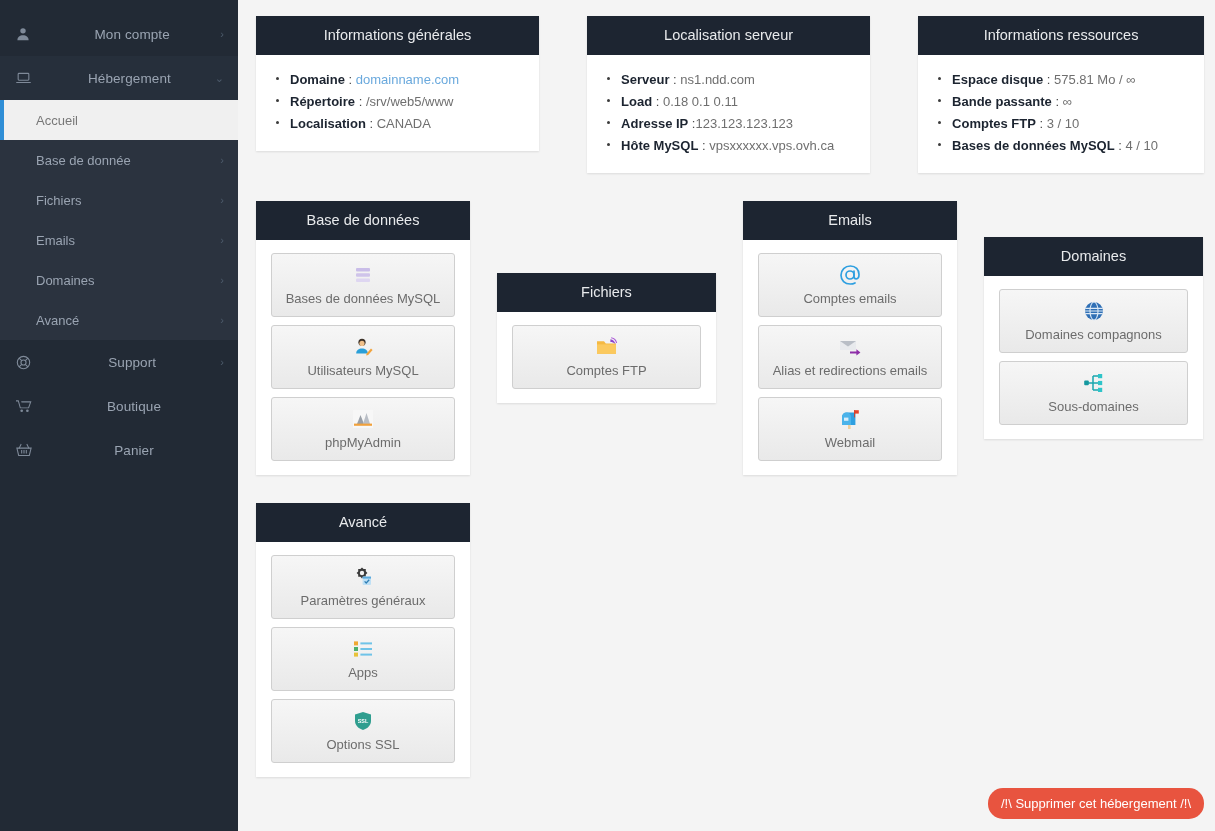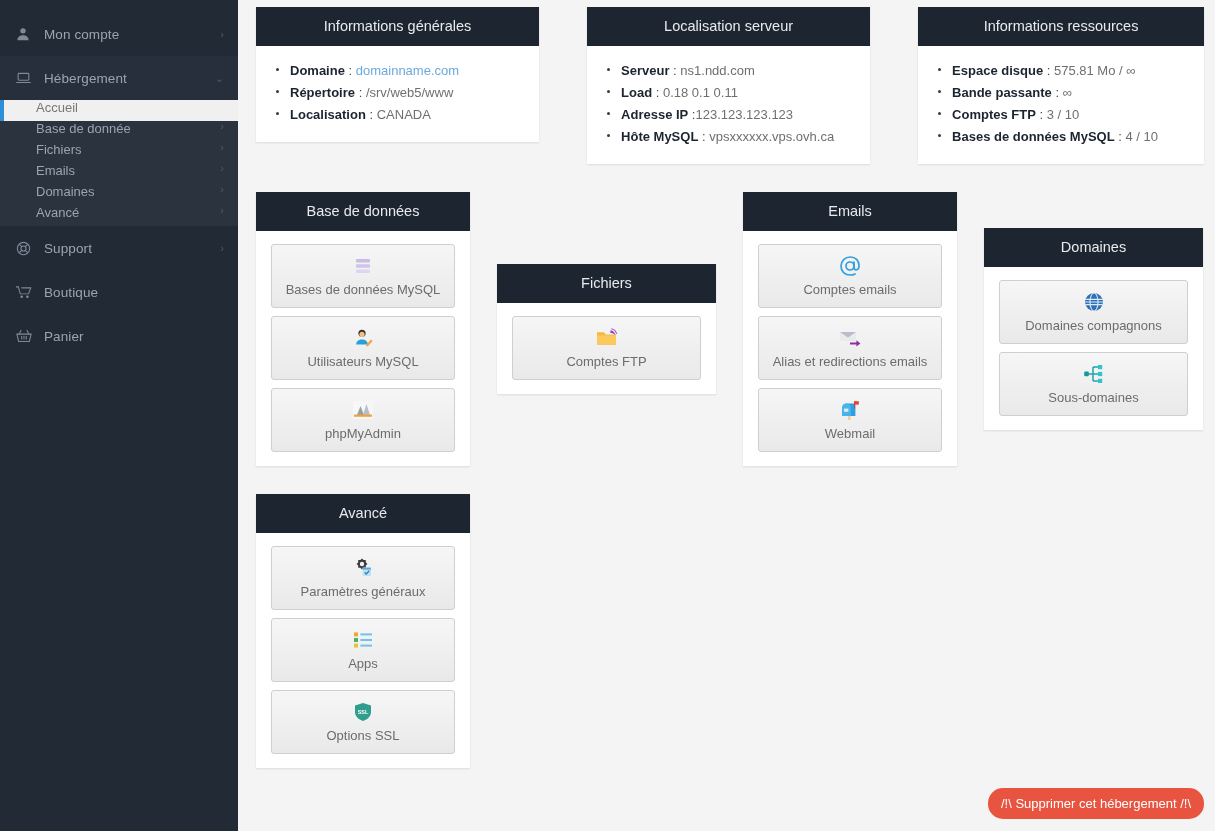--- a/index.html
+++ b/index.html
@@ -15,49 +15,49 @@
   .sidebar {
     width: 238px; min-width: 238px; height: 831px;
     background: #222a35;
     display: flex; flex-direction: column;
     padding-top: 12px;
   }
   .nav-top {
     display: flex; align-items: center;
     height: 44px; padding: 0 14px 0 16px;
     color: #9aa4b2; font-size: 13.5px;
-    cursor: pointer; position: relative;
+    cursor: pointer; position: relative; text-align: center;
   }
   .nav-top.group-open { background: #262f3b; }
   .nav-top .ic { width: 22px; min-width: 22px; display: flex; align-items: center; color: #7f8a99; }
   .nav-top .tx { flex: 1; padding-left: 6px; letter-spacing: .1px; }
   .nav-top .chev { color: #4d5b6b; font-size: 11px; line-height: 1; }
   .nav-sub-wrap { background: #2b333f; }
   .nav-sub {
-    display: flex; 
-    height: 21px; padding: 0 14px 0 36px;
+    display: flex; align-items: center;
+    height: 40px; padding: 0 14px 0 36px;
     color: #9aa4b2; font-size: 13px; cursor: pointer;
     position: relative;
   }
   .nav-sub .tx { flex: 1; }
   .nav-sub .chev { color: #4d5b6b; font-size: 11px; line-height: 1; }
   .nav-sub.active {
     background: #f0f0f0; color: #777;
     border-left: 4px solid #2f8ed6; padding-left: 32px;
   }
   .sep-block { background: #222a35; }
 
   
   .main {
     flex: 1; height: 831px; position: relative;
     padding: 0 11px 0 18px;
     overflow: hidden;
   }
 
-  .info-row { display: flex; gap: 48px; align-items: flex-start; padding-top: 7px; }
+  .info-row { display: flex; gap: 48px; align-items: flex-start; padding-top: 16px; }
   .card {
     background: #fff;
     box-shadow: 0 1px 2px rgba(0,0,0,.10);
   }
   .card-hd {
     background: #1d2531; color: #e8eaec;
     text-align: center; font-size: 14.5px;
     padding: 11px 8px 12px;
   }
   .card-bd { padding: 14px 16px 16px 20px; }

